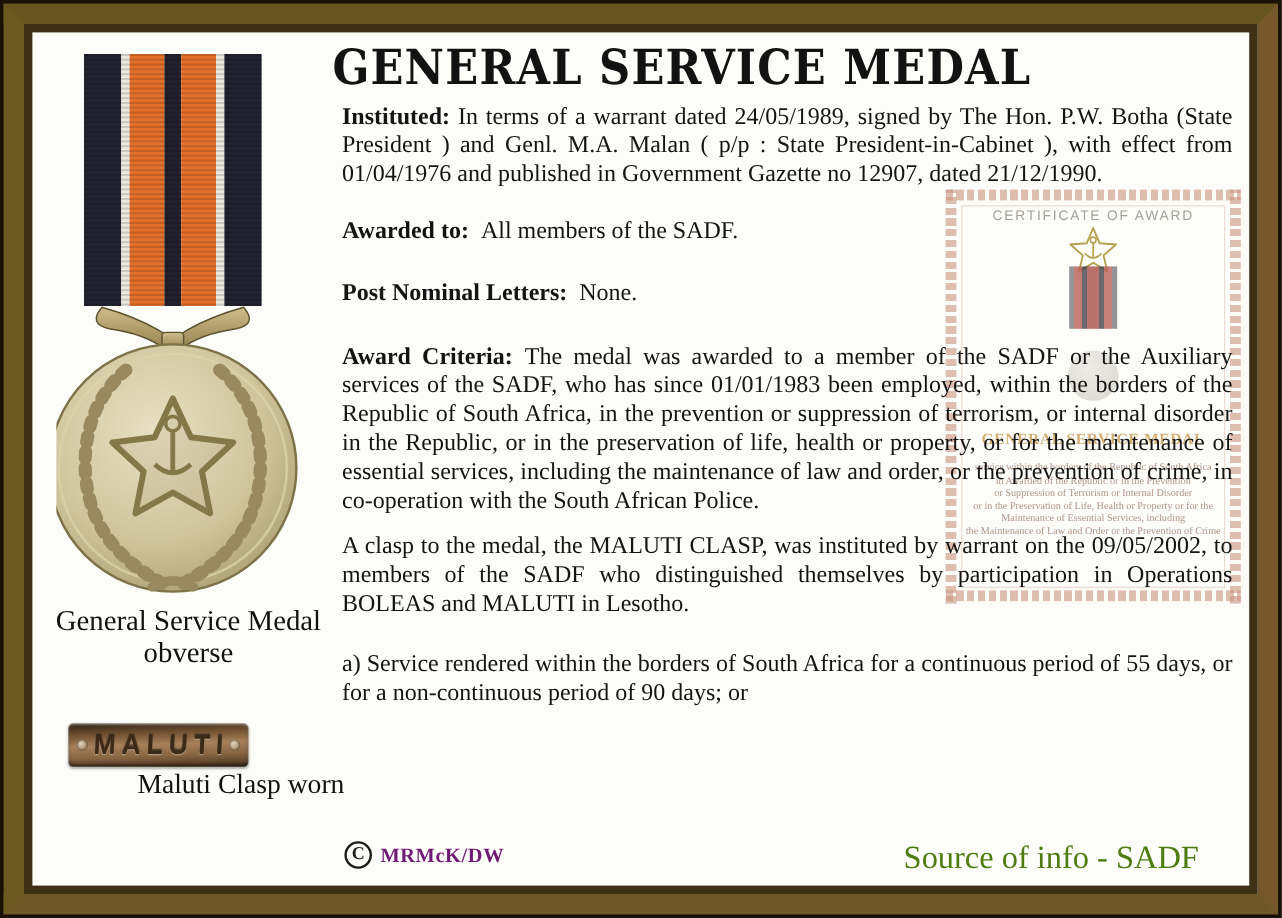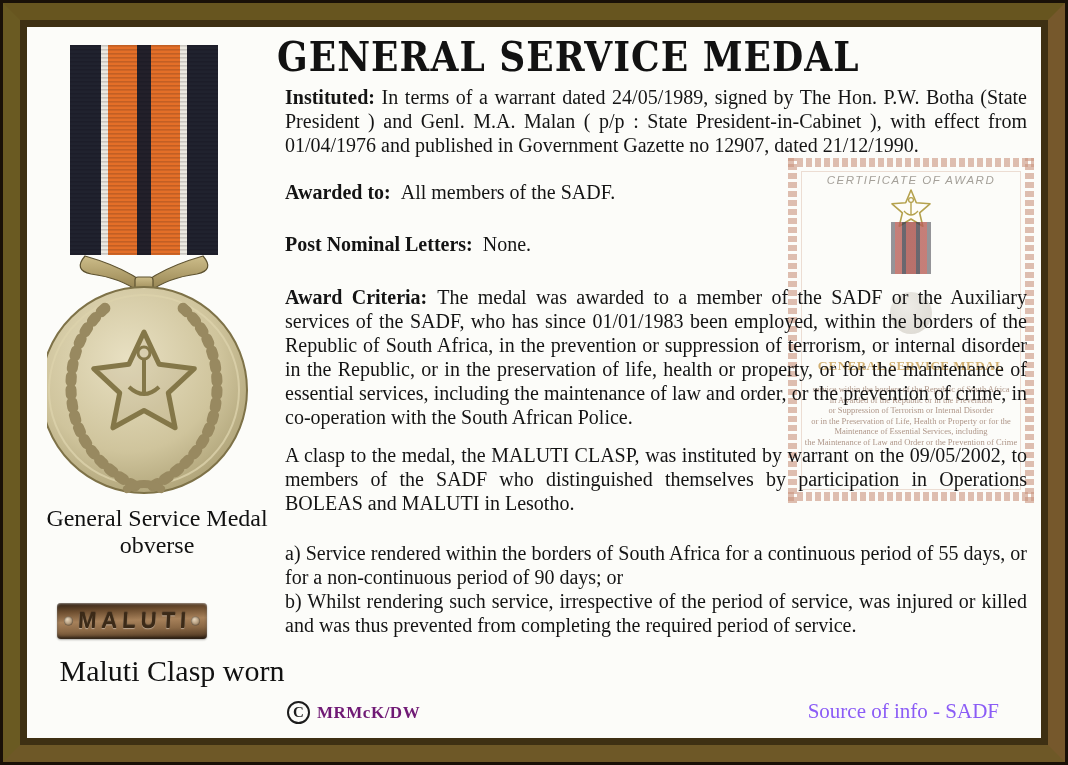--- a/index.html
+++ b/index.html
@@ -24,21 +24,21 @@
 
   
   .watermark{position:absolute;left:761px;top:131px;width:246px;height:345px;z-index:0;pointer-events:none;}
   .watermark::before{content:"";position:absolute;inset:13px;border:1px solid rgba(205,162,140,.35);}
   .wm-chain-h{position:absolute;left:0;right:0;height:9px;
     background:repeating-linear-gradient(90deg, rgba(202,148,126,.6) 0 6px, rgba(255,255,255,0) 6px 9px);}
   .wm-chain-v{position:absolute;top:0;bottom:0;width:9px;
     background:repeating-linear-gradient(0deg, rgba(202,148,126,.6) 0 6px, rgba(255,255,255,0) 6px 9px);}
   .wm-header{position:absolute;top:16px;left:0;right:0;text-align:center;
     font-family:"Liberation Sans",sans-serif;font-size:11.5px;letter-spacing:1.5px;
-    color:#8f8a82;opacity:.8;font-style:italic;}
+    color:#8f8a82;opacity:.8;}
   .wm-star{position:absolute;top:30px;left:50%;transform:translateX(-50%);}
   .wm-ribbon{position:absolute;top:64px;left:50%;transform:translateX(-50%);width:40px;height:52px;opacity:.8;
     background:linear-gradient(90deg,#7b7a80 0 4px,#b85f58 4px 11px,#46424c 11px 15px,#a84e48 15px 25px,#46424c 25px 29px,#b85f58 29px 36px,#7b7a80 36px 40px);}
   .wm-medal{position:absolute;top:134px;left:50%;transform:translateX(-50%);width:42px;height:42px;border-radius:50%;
     background:radial-gradient(circle at 40% 35%, #e0dcd4, #b8b2a6);opacity:.5;}
   .wm-title{position:absolute;top:200px;left:0;right:0;text-align:center;
     font-weight:bold;font-size:13px;letter-spacing:.5px;color:#c89e52;opacity:.8;}
   .wm-fine{position:absolute;top:226px;left:10px;right:10px;text-align:center;
     font-size:8.5px;line-height:10.5px;color:#a68b7c;opacity:.9;filter:blur(.3px);}
 
@@ -75,30 +75,30 @@
   }
   .clasp-text{
     font-family:"Liberation Sans",sans-serif;font-weight:bold;font-size:22px;letter-spacing:5px;
     color:#3c2a17;text-shadow:0 -1px 1px rgba(0,0,0,.55), 0 1px 1px rgba(255,255,255,.4);
     transform:skewX(-3deg);padding-left:5px;
   }
   .rivet{position:absolute;top:50%;width:9px;height:9px;border-radius:50%;
     background:radial-gradient(circle at 35% 30%, #ead9bf, #8e6f4c);
     box-shadow:inset 0 0 2px rgba(0,0,0,.8);transform:translateY(-50%);}
   .rivet.left{left:7px;} .rivet.right{right:7px;}
-  .caption-maluti{position:absolute;left:30px;top:630px;width:230px;z-index:1;
-    text-align:center;font-size:30px;line-height:27px;color:#111;}
+  .caption-maluti{position:absolute;left:30px;top:613px;width:230px;z-index:1;
+    text-align:right;font-size:23px;line-height:27px;color:#111;}
 
   
   .copyright{position:absolute;left:260px;top:674px;z-index:2;display:flex;align-items:center;gap:7px;}
   .csym{display:inline-flex;align-items:center;justify-content:center;
     width:23px;height:23px;border:2px solid #1c1c1c;border-radius:50%;
     font-weight:bold;font-size:15px;color:#1c1c1c;}
   .cred{font-weight:bold;font-size:17px;letter-spacing:.5px;color:#701a75;}
-  .source{position:absolute;right:42px;top:672px;z-index:2;font-size:21px;color:#8b5cf6;font-family:Liberation Serif, serif;}
+  .source{position:absolute;right:42px;top:672px;z-index:2;font-size:27px;color:#4d7c0f;font-family:Liberation Serif, serif;}
 </style>
 </head>
 <body>
 
 <div class="page">
   <div class="frame-brown">
     <div class="frame-dark">
       <div class="content">
 
         <div class="watermark">
@@ -201,21 +201,20 @@
 
           <p class="p-postnominal"><b class="lbl">Post Nominal Letters:</b><span class="wide-gap">None.</span></p>
 
           <p class="p-criteria"><b class="lbl">Award Criteria:</b><span class="wide-gap">The medal was awarded to a member of the SADF or the Auxiliary services of the SADF, who has since 01/01/1983 been employed, within the borders of the Republic of South Africa, in the prevention or suppression of terrorism, or internal disorder in the Republic, or in the preservation of life, health or property, or for the maintenance of essential services, including the maintenance of law and order, or the prevention of crime, in co-operation with the South African Police.</span></p>
 
           <p class="p-clasp"><span>A clasp to the medal, the MALUTI CLASP, was instituted by warrant on the 09/05/2002, to members of the SADF who distinguished themselves by participation in Operations BOLEAS and  MALUTI in Lesotho.</span></p>
 
 
           <p>
             <span style="display:block">a) Service rendered within the borders of South Africa for a continuous period of 55 days, or for a non-continuous period of 90 days; or</span>
-            <span style="display:block">b) Whilst rendering such service, irrespective of the period of service, was injured or killed and was thus prevented from completing the required period of service.</span>
           </p>
         </div>
 
         <div class="copyright">
           <span class="csym">C</span>
           <span class="cred">MRMcK/DW</span>
         </div>
         <div class="source">Source of info - SADF</div>
 
       </div>

